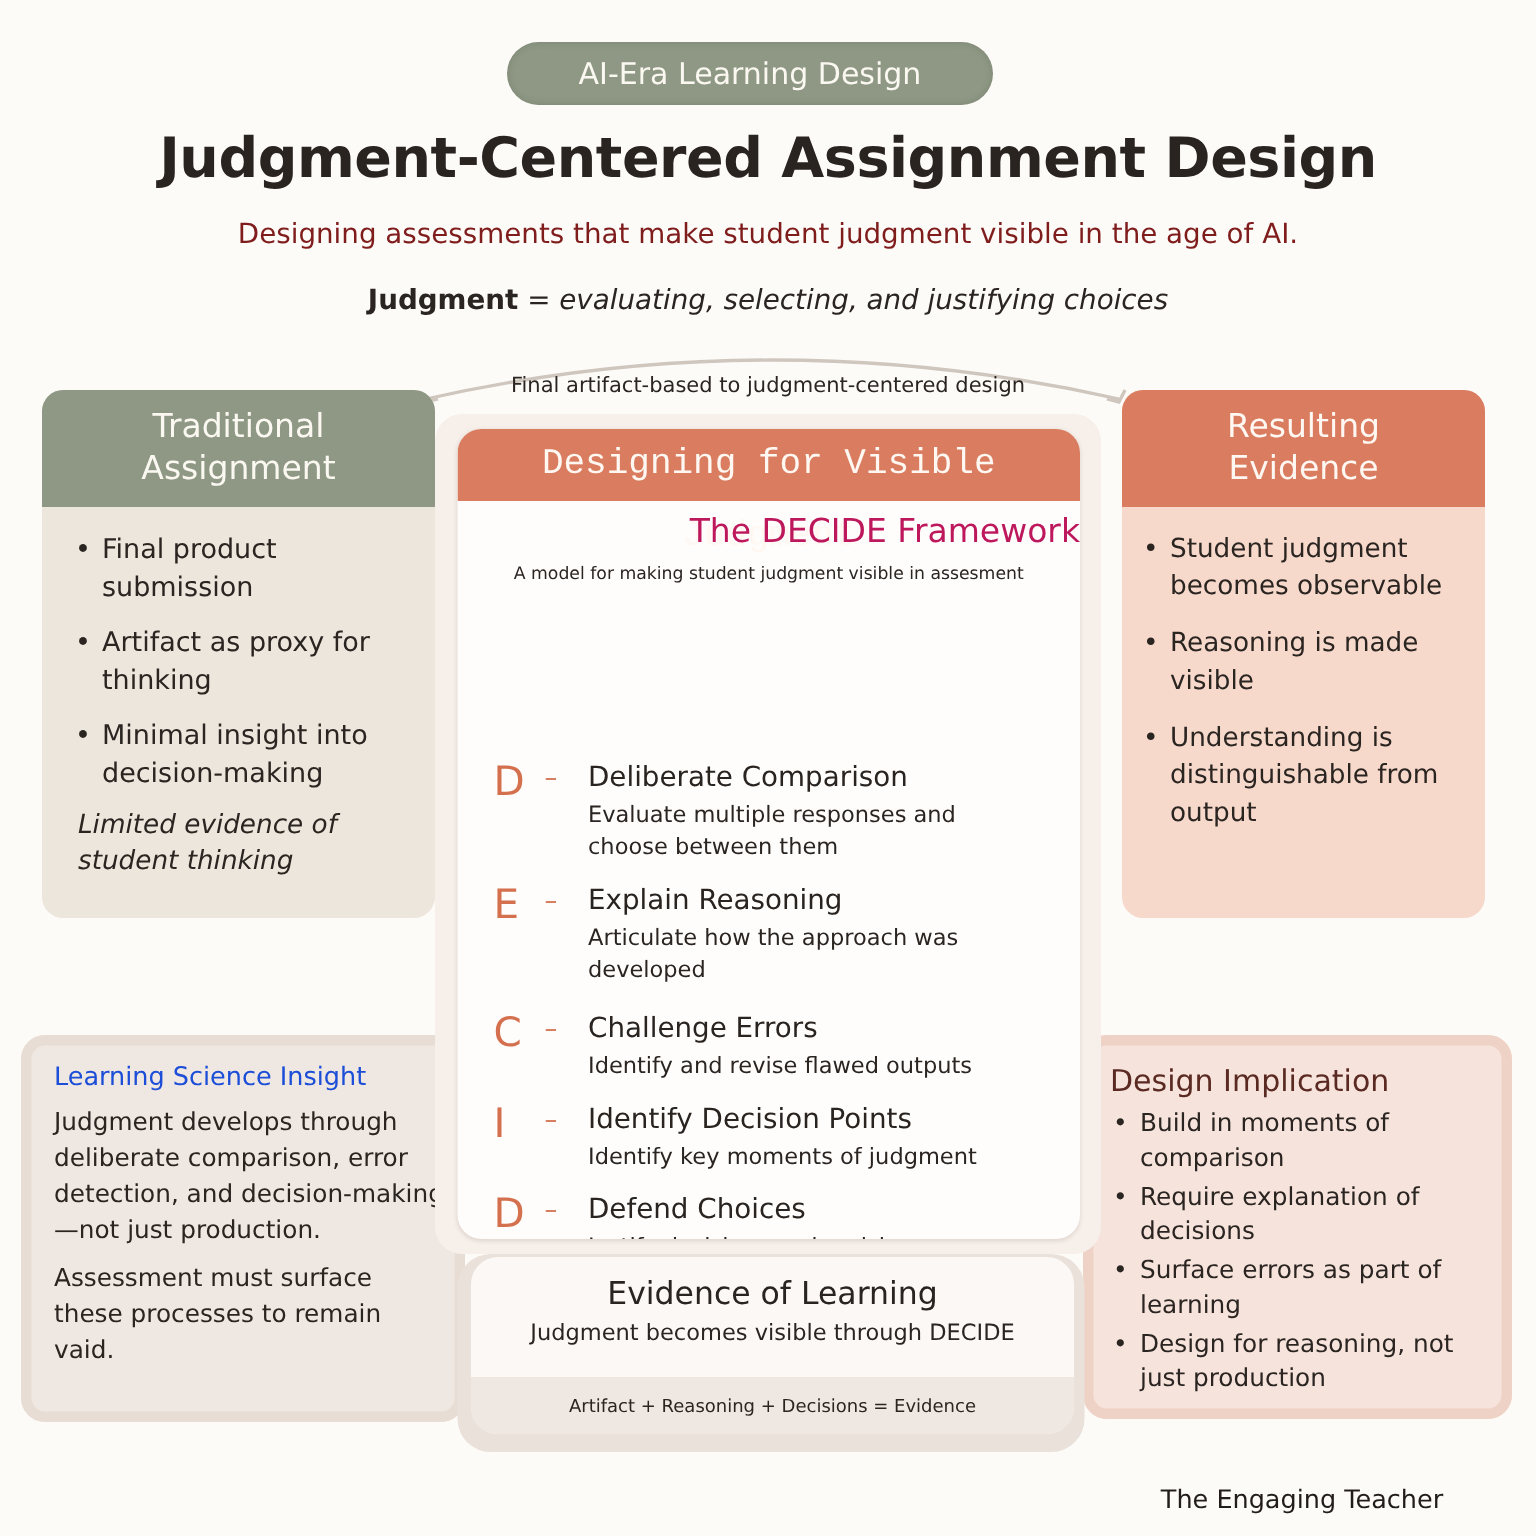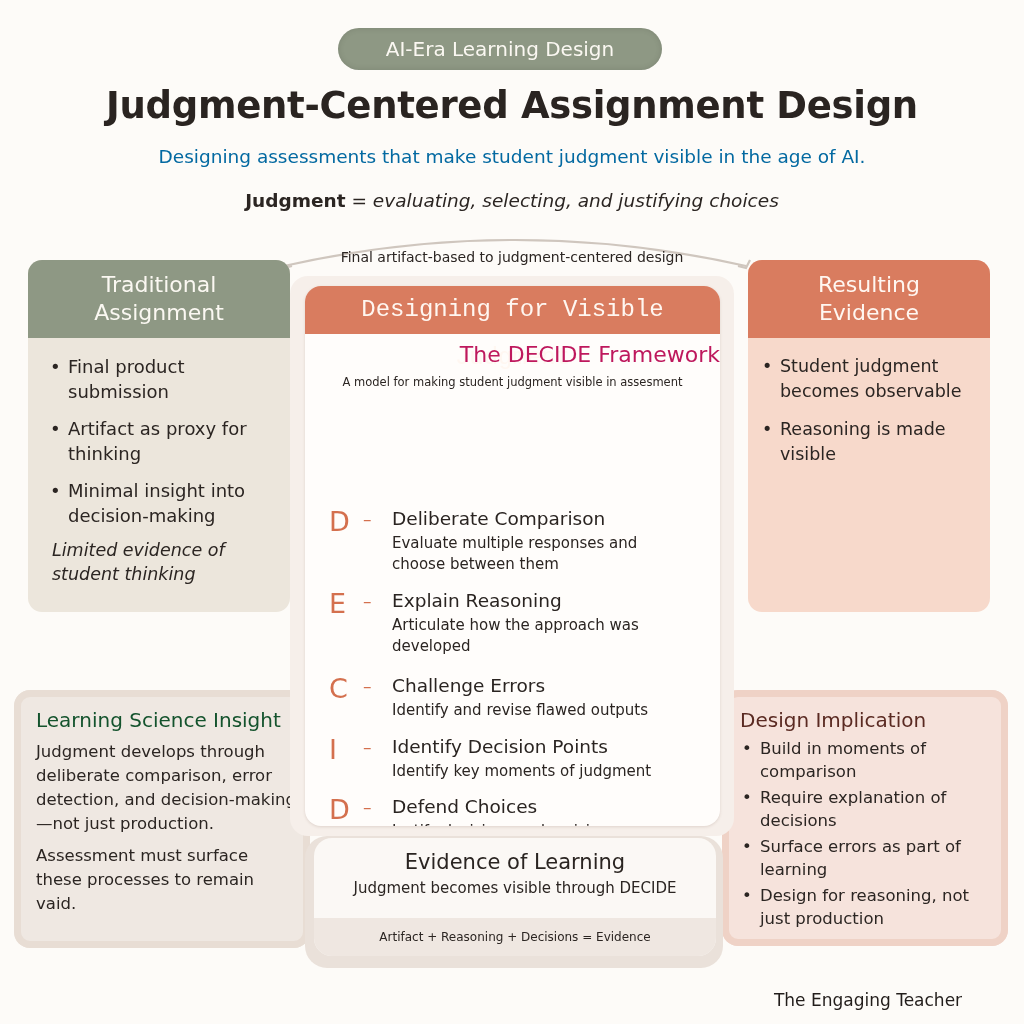--- a/index.html
+++ b/index.html
@@ -17,21 +17,21 @@
     border-radius: 21px; background: #8e9884;
     color: #fbf8f2; font-size: 20px; line-height: 42px; text-align: center;
     box-shadow: inset 0 0 6px rgba(0,0,0,0.12);
   }
   .main-title {
     left: 0; top: 84px; width: 1024px; text-align: center;
     font-size: 37px; font-weight: bold; color: #2a2421; letter-spacing: -0.3px;
   }
   .subtitle {
     left: 0; top: 146px; width: 1024px; text-align: center;
-    font-size: 18.5px; color: #0369a1;
+    font-size: 18.5px; color: #7f1d1d;
   }
   .definition {
     left: 0; top: 190px; width: 1024px; text-align: center;
     font-size: 18.5px; color: #2b2522;
   }
   .definition b { font-weight: bold; }
   .definition i { font-style: italic; }
 
   
   .arc-svg { left: 270px; top: 228px; width: 490px; height: 46px; }
@@ -106,21 +106,21 @@
     position: absolute; left: 87px; top: 26px; font-size: 15px; line-height: 21px; color: #2b2522;
   }
 
   
   .bottom-left {
     left: 14px; top: 690px; width: 296px; height: 258px;
     background: #efe8e2; border-radius: 16px;
     box-shadow: inset 0 0 0 7px #e8ddd4;
   }
   .bottom-left .inner { padding: 18px 14px 0 22px; }
-  .bl-title { font-size: 20px; color: #14532d; margin-bottom: 8px; }
+  .bl-title { font-size: 17px; color: #1d4ed8; margin-bottom: 8px; }
   .bl-text { font-size: 16.5px; line-height: 24px; color: #2b2522; }
   .bl-text2 { font-size: 16.5px; line-height: 24px; color: #2b2522; margin-top: 8px; }
 
   .bottom-right {
     left: 722px; top: 690px; width: 286px; height: 256px;
     background: #f6e3dc; border-radius: 16px;
     box-shadow: inset 0 0 0 7px #efd2c6;
   }
   .bottom-right .inner { padding: 18px 10px 0 18px; }
   .br-title { font-size: 20px; color: #5a2a22; margin-bottom: 6px; }
@@ -180,20 +180,21 @@
 </div>
 
 <div class="abs side-panel right-top">
   <div class="ph">
     <span>Resulting</span>
     <span>Evidence</span>
   </div>
   <ul class="blist">
     <li>Student judgment becomes observable</li>
     <li>Reasoning is made visible</li>
+    <li>Understanding is distinguishable from output</li>
   </ul>
 </div>
 
 <div class="abs bottom-left">
   <div class="inner">
     <div class="bl-title">Learning Science Insight</div>
     <div class="bl-text">Judgment develops through deliberate comparison, error detection, and decision-making—not just production.</div>
     <div class="bl-text2">Assessment must surface these processes to remain vaid.</div>
   </div>
 </div>

